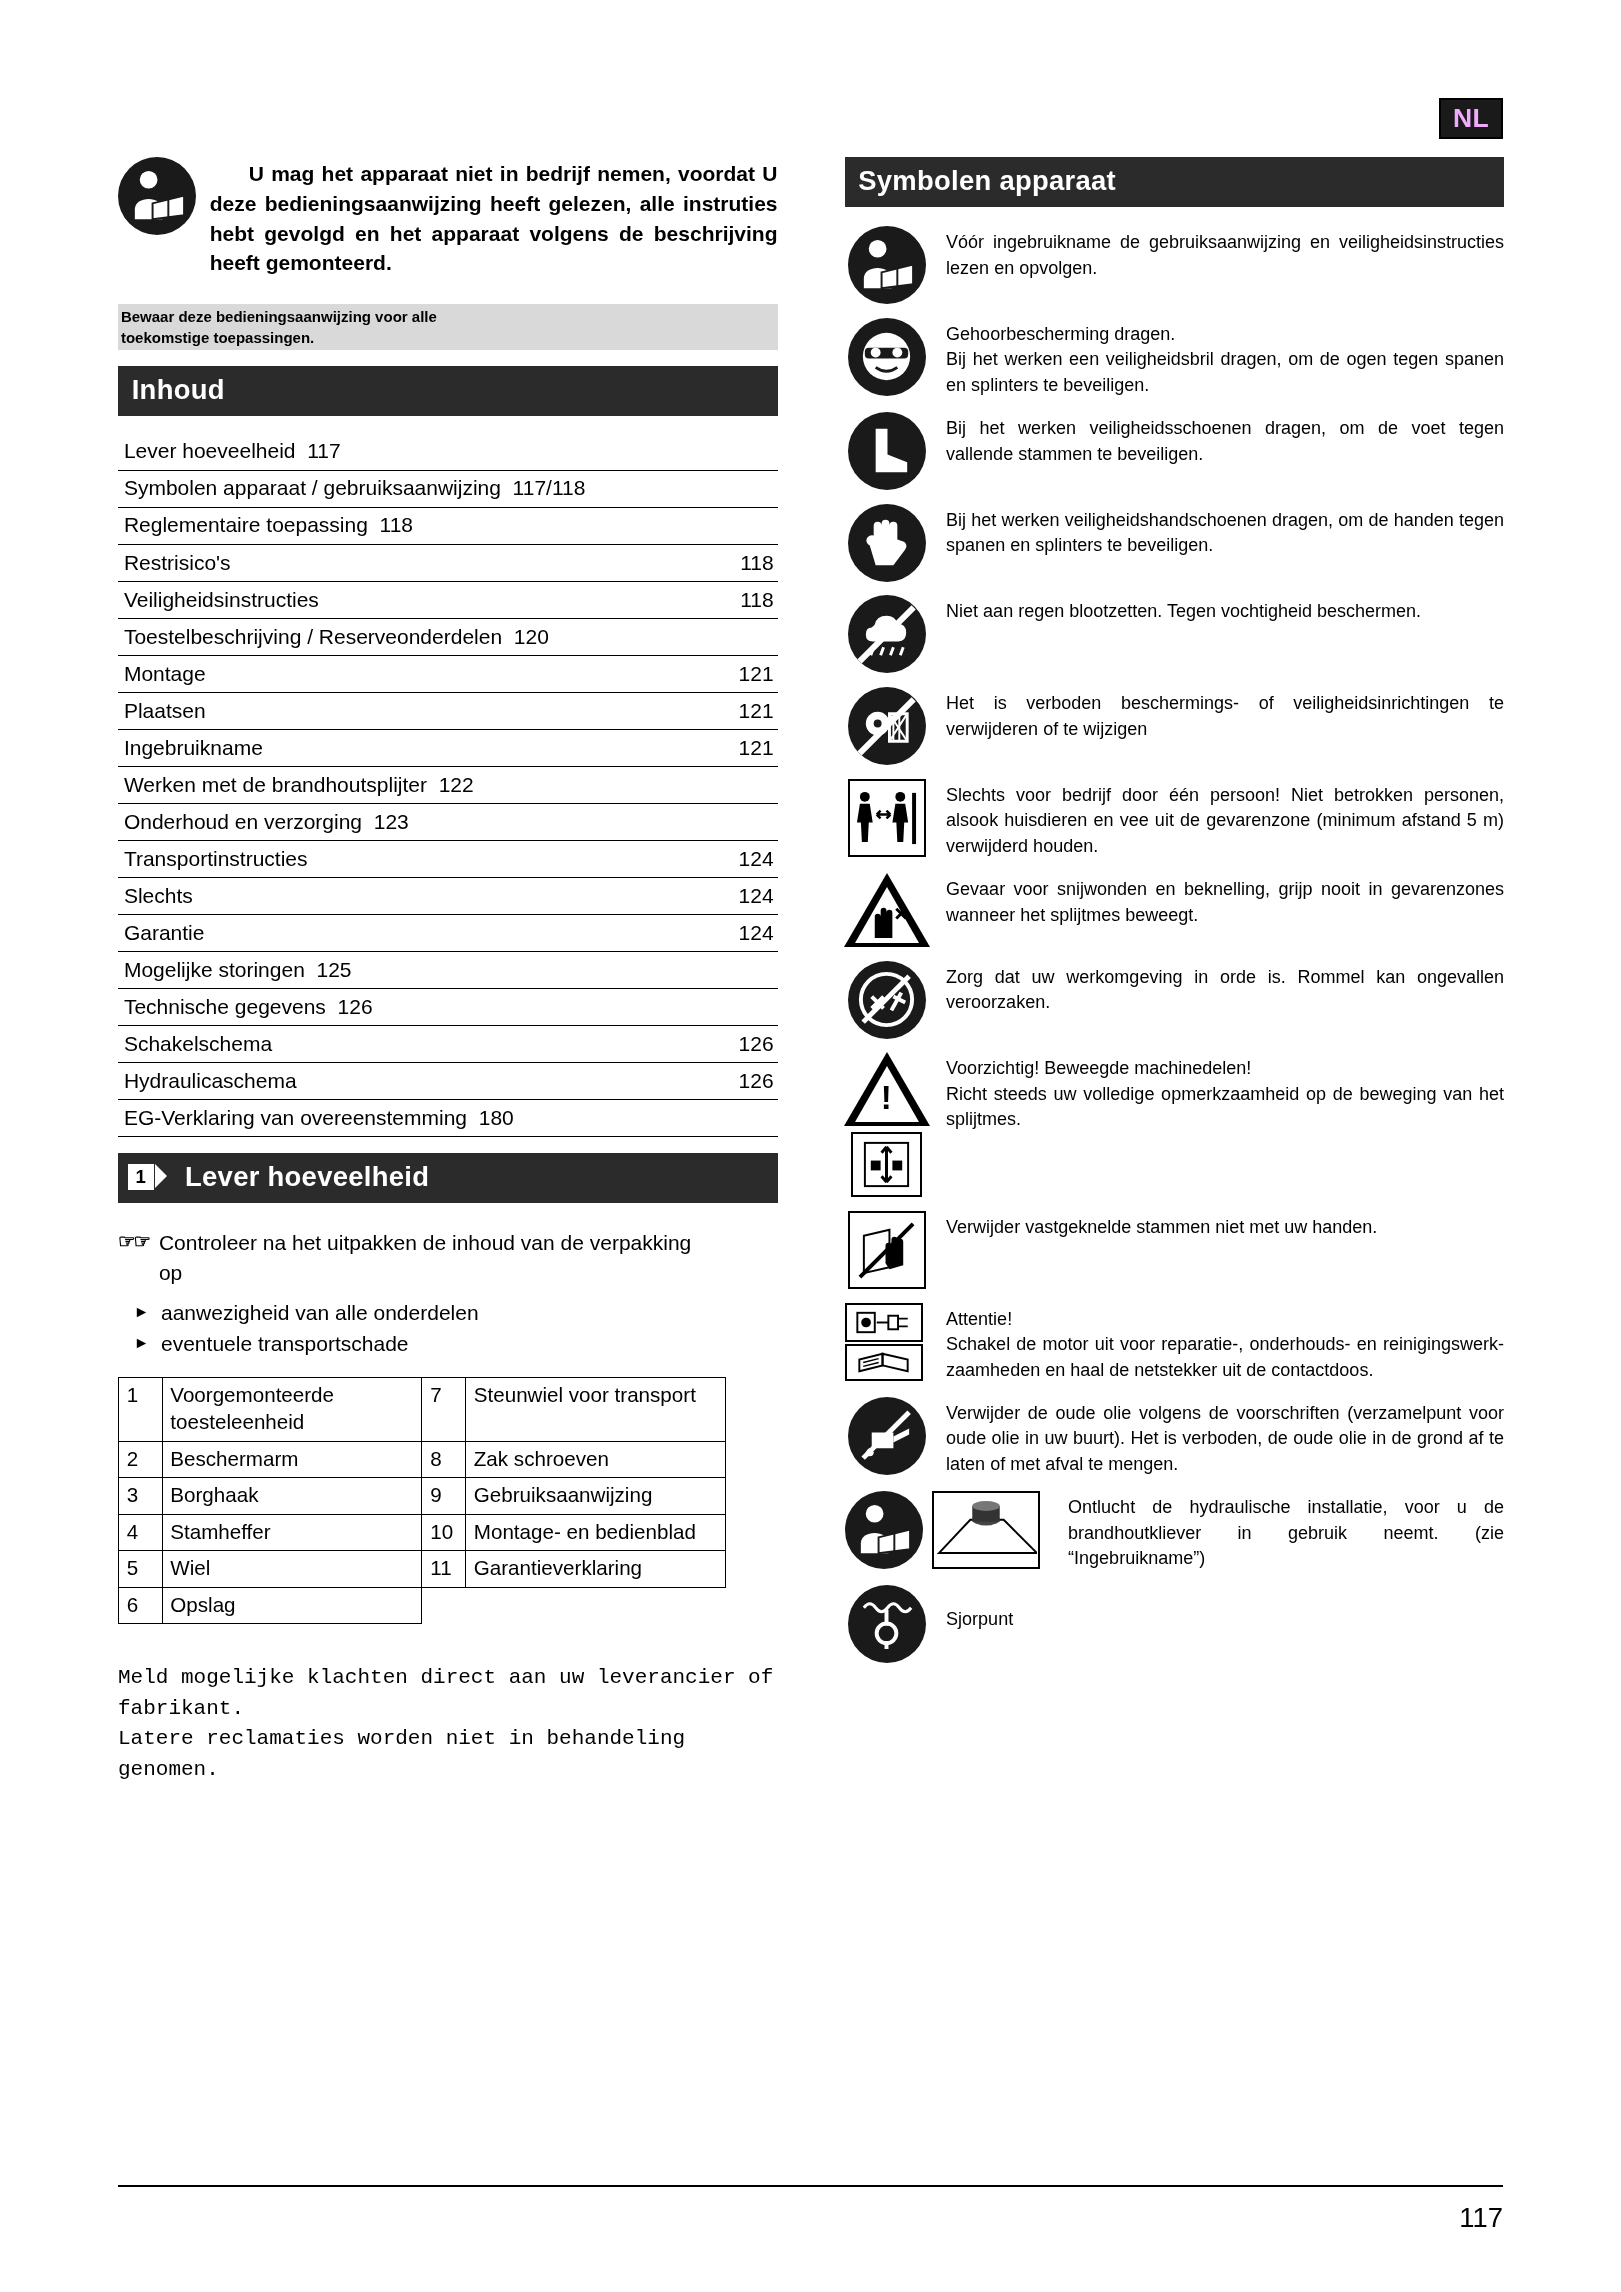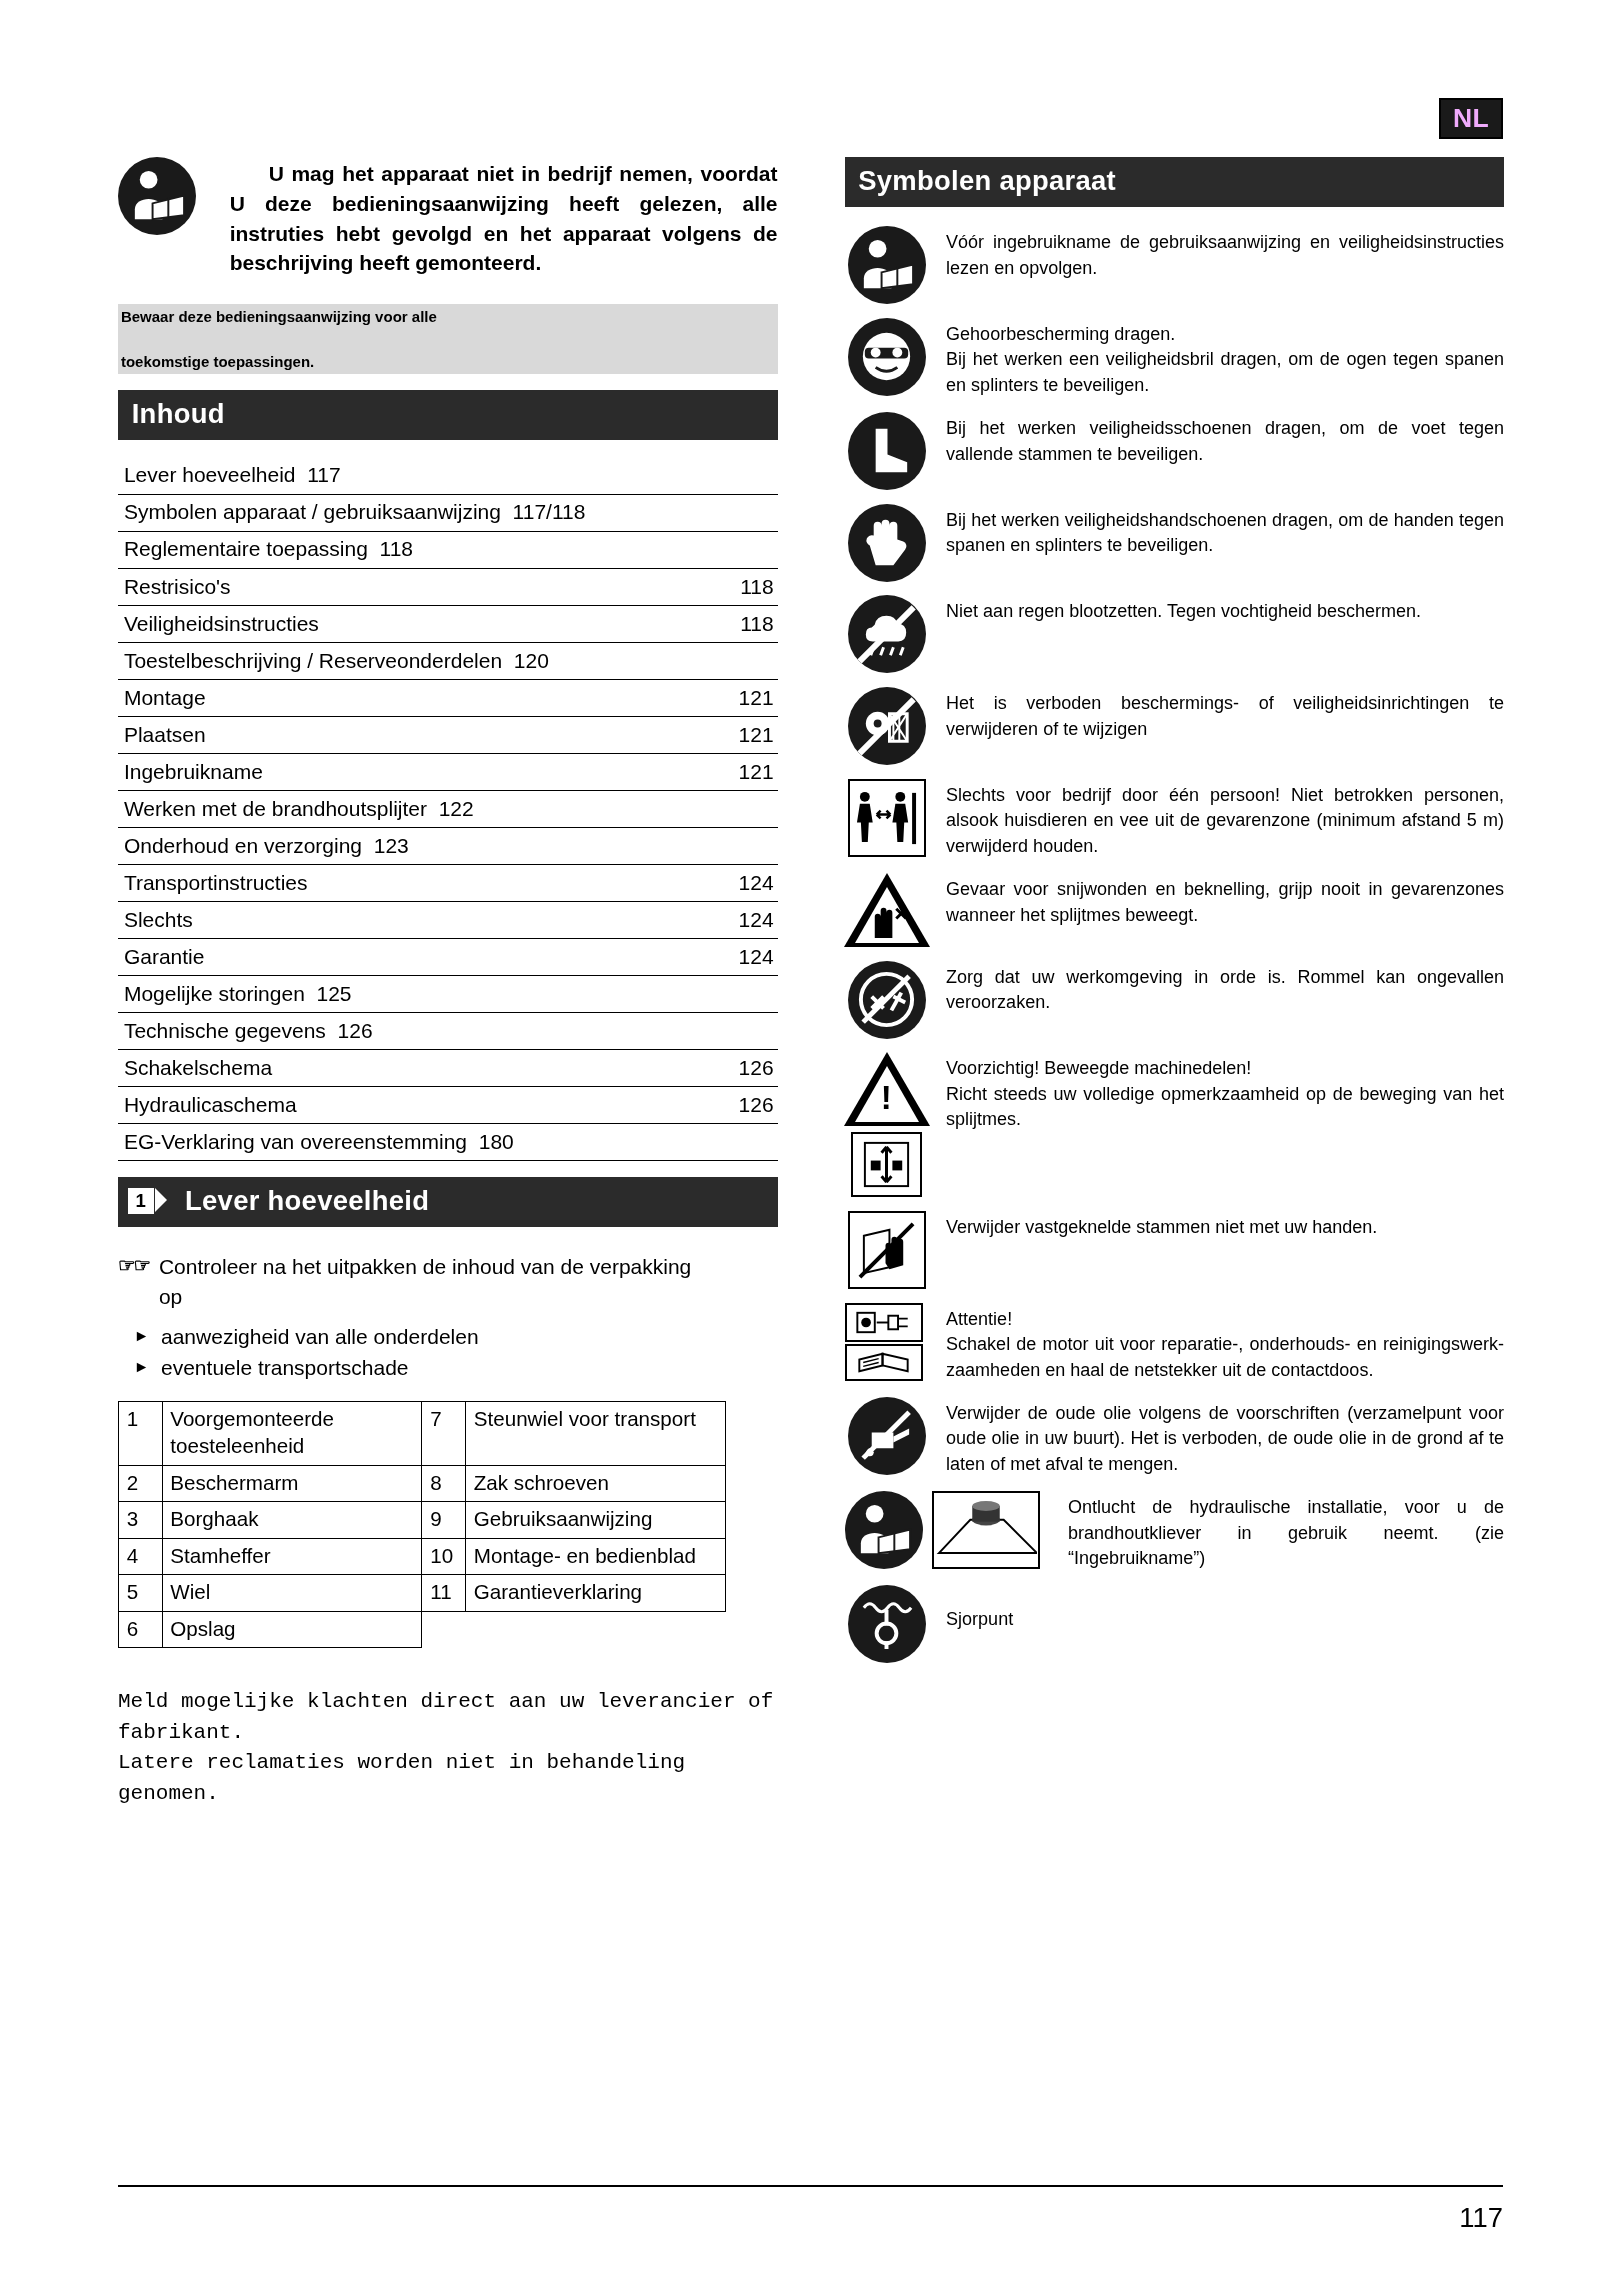--- a/index.html
+++ b/index.html
@@ -45,32 +45,31 @@
     gap:13.7px;
     align-items:flex-start;
   }
   .intro-text {
     font-weight:bold;
     font-size:21px;
     line-height:1.42;
     text-align:justify;
     text-indent:39px;
     padding-top:2px;
-    margin-left:20px;
   }
   .keep-note {
     margin-top:25.5px;
     font-weight:bold;
     font-size:15px;
     line-height:1.42;
     background:#d9d9d9;
     padding:2px 2.9px;
     text-align:justify;
   }
-  .keep-note span.l2 { display:block;margin-top:24px; }
+  .keep-note span.l2 { display:block; }
 
   
   .section-bar {
     background:#2b2b2b;
     color:#fff;
     font-size:27.4px;
     font-weight:bold;
     padding:7.8px 13.7px 9.8px 13.7px;
     margin-top:16px;
     letter-spacing:0.3px;

